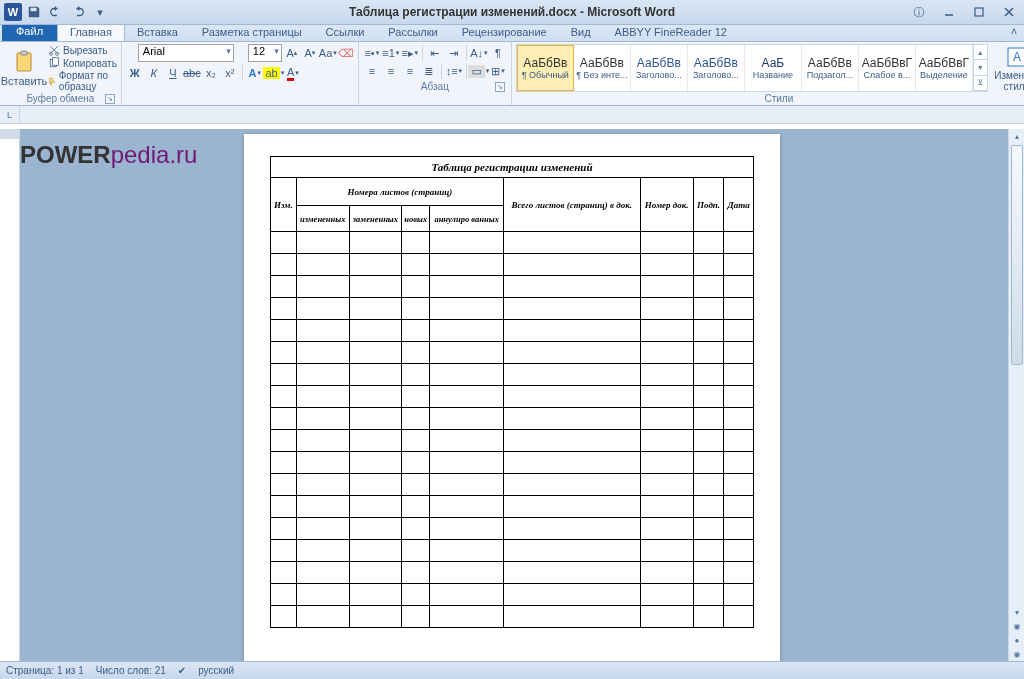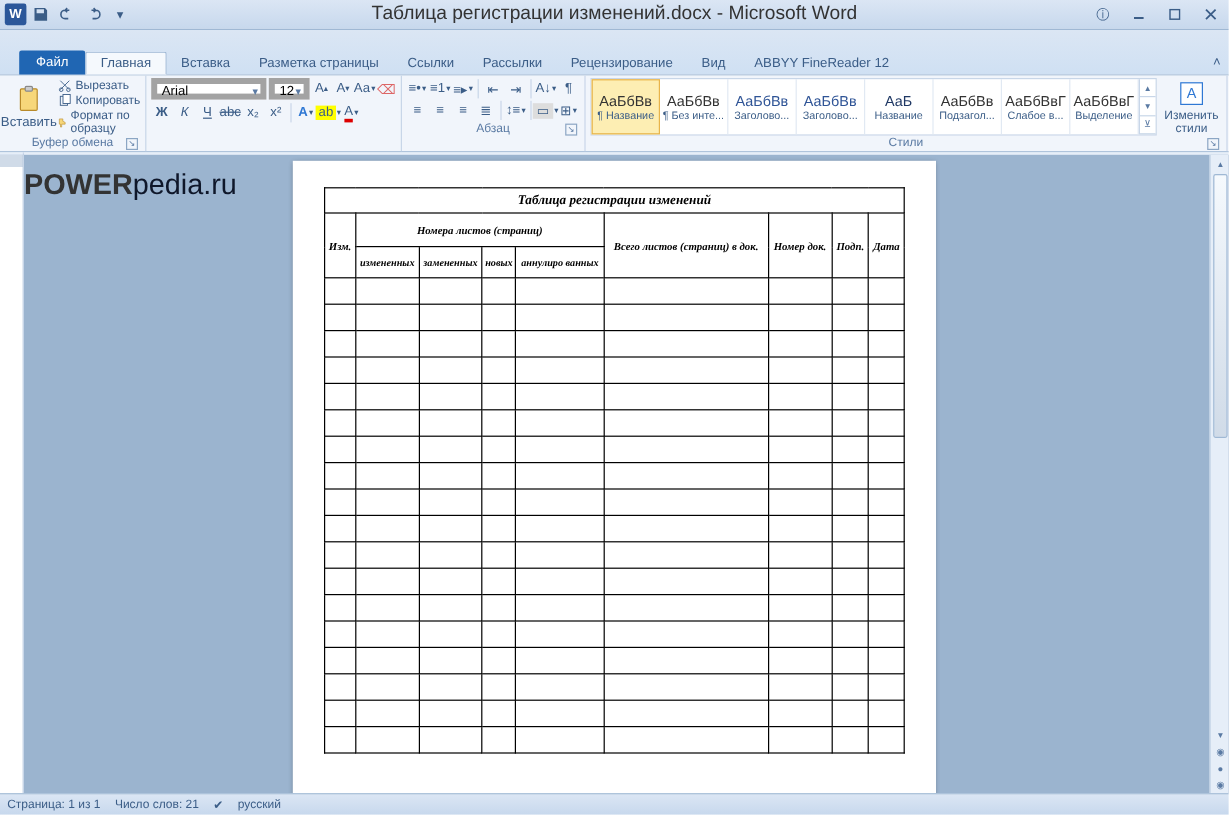--- a/index.html
+++ b/index.html
@@ -4,48 +4,48 @@
 <style>
 * { margin: 0; padding: 0; box-sizing: border-box; }
 body { font-family: "Segoe UI", Tahoma, sans-serif; font-size: 11px; background: #fff; overflow: hidden; width: 1024px; height: 679px; position: relative; }
 
 
 .titlebar { height: 25px; background: linear-gradient(#dbe6f4,#c7d8ed); display: flex; align-items: center; border-bottom: 1px solid #9fb8d4; position: relative; }
 .qat { display: flex; align-items: center; gap: 2px; padding-left: 4px; }
 .qat .word-icon { width: 18px; height: 18px; background: #2b579a; color: #fff; display: flex; align-items: center; justify-content: center; font-weight: bold; font-size: 11px; border-radius: 2px; }
 .qat-btn { width: 20px; height: 20px; display: flex; align-items: center; justify-content: center; color: #3b5d87; cursor: pointer; }
 .qat-btn svg { width: 14px; height: 14px; }
-.title-text { position: absolute; left: 50%; transform: translateX(-50%); color: #333; font-size: 16px; }
+.title-text { position: absolute; left: 50%; transform: translateX(-50%); color: #333; font-size: 12px; font-weight: bold; }
 .winbtns { position: absolute; right: 0; display: flex; }
 .winbtn { width: 30px; height: 20px; display: flex; align-items: center; justify-content: center; color: #3b5d87; cursor: pointer; }
 .winbtn svg { width: 10px; height: 10px; }
 
 
-.ribbon-tabs { height: 38px; background: linear-gradient(#dbe6f4,#cfe0f3); display: flex; align-items: flex-end; padding-left: 16px; border-bottom: 1px solid #9fb8d4; }
+.ribbon-tabs { height: 17px; background: linear-gradient(#dbe6f4,#cfe0f3); display: flex; align-items: flex-end; padding-left: 2px; border-bottom: 1px solid #9fb8d4; }
 .tab { padding: 3px 12px; font-size: 11px; color: #3b5d87; cursor: pointer; }
 .tab.file { background: #2066b3; color: #fff; border-radius: 2px 2px 0 0; padding: 4px 14px; }
 .tab.active { background: #f5f9fd; border: 1px solid #9fb8d4; border-bottom: none; border-radius: 2px 2px 0 0; color: #3b5d87; }
 
 
 .ribbon { height: 64px; background: #f1f5fb; border-bottom: 1px solid #9fb8d4; display: flex; }
 .group { border-right: 1px solid #c8d6e8; display: flex; flex-direction: column; padding: 2px 4px 0 4px; }
 .group-row { display: flex; align-items: center; flex: 1; }
 .group-label { text-align: center; font-size: 10px; color: #5a7aa3; padding: 1px 0 2px 0; position: relative; }
 .group-label .launcher { position: absolute; right: 2px; bottom: 2px; width: 10px; height: 10px; border: 1px solid #8ca6c4; font-size: 7px; color: #5a7aa3; display: flex; align-items: center; justify-content: center; }
 
 
 .paste-big { width: 40px; display: flex; flex-direction: column; align-items: center; justify-content: center; gap: 1px; color: #3b5d87; }
 .paste-big svg { width: 24px; height: 24px; }
 .clip-small { display: flex; flex-direction: column; gap: 1px; margin-left: 4px; }
 .clip-row { display: flex; align-items: center; gap: 3px; font-size: 10px; color: #3b5d87; cursor: pointer; }
 .clip-row svg { width: 12px; height: 12px; }
 
 
 .font-top { display: flex; align-items: center; gap: 2px; }
-.font-sel { height: 18px; border: 5px solid #a3a3a3; background: #fff; font-size: 11px; padding: 0 14px 0 4px; position: relative; }
+.font-sel { height: 18px; border: 1px solid #a3a3a3; background: #fff; font-size: 11px; padding: 0 14px 0 4px; position: relative; margin-left: 12px; }
 .font-sel.name { width: 96px; }
 .font-sel.size { width: 34px; }
 .font-sel::after { content: "▾"; position: absolute; right: 2px; top: 1px; font-size: 9px; color: #5a7aa3; }
 .icon-btn { width: 18px; height: 18px; display: flex; align-items: center; justify-content: center; cursor: pointer; color: #3b5d87; }
 .icon-btn.small { width: 16px; height: 16px; }
 .icon-btn.dd::after { content: "▾"; font-size: 7px; margin-left: 1px; }
 .font-bot { display: flex; align-items: center; gap: 1px; margin-top: 2px; }
 .sep { width: 1px; height: 16px; background: #c8d6e8; margin: 0 2px; }
 
 
@@ -78,21 +78,21 @@
 
 .doc-area { position: absolute; top: 129px; bottom: 18px; left: 0; right: 0; background: #9bb4cf; overflow: hidden; }
 .vruler { position: absolute; left: 0; top: 0; bottom: 0; width: 20px; background: linear-gradient(#d0dbe8 0,#d0dbe8 10px,#fff 10px); border-right: 1px solid #c8d6e8; }
 .scroll-v { position: absolute; right: 0; top: 0; bottom: 0; width: 16px; background: #e6eef8; border-left: 1px solid #c8d6e8; }
 .scroll-v .thumb { position: absolute; left: 2px; top: 16px; width: 12px; height: 220px; background: linear-gradient(#f5f9fd,#d0dbe8); border: 1px solid #9fb8d4; border-radius: 2px; }
 .scroll-v .arr { position: absolute; left: 0; width: 16px; height: 14px; display: flex; align-items: center; justify-content: center; font-size: 8px; color: #5a7aa3; }
 .page { position: absolute; left: 244px; top: 5px; width: 536px; background: #fff; box-shadow: 0 1px 4px rgba(0,0,0,0.3); padding: 22px 26px; min-height: 700px; }
 
 
 .watermark { position: absolute; left: 20px; top: 12px; font-size: 24px; font-weight: bold; color: #333; z-index: 5; }
-.watermark .grey { color: #0f172a; font-weight: normal; }
+.watermark .grey { color: #701a75; font-weight: normal; }
 
 
 .doc-table { width: 100%; border-collapse: collapse; }
 .doc-table th, .doc-table td { border: 1px solid #000; text-align: center; font-family: "Times New Roman", serif; font-style: italic; font-size: 10px; font-weight: bold; vertical-align: middle; }
 .doc-table .title-row th { padding: 4px; font-size: 11px; }
 .doc-table .h2 th { padding: 2px 2px; font-size: 9px; height: 28px; }
 .doc-table .h3 th { padding: 2px 1px; font-size: 8.5px; height: 26px; }
 .doc-table td { height: 22px; font-weight: normal; }
 
 
@@ -267,21 +267,21 @@
       </div>
     </div>
     <div class="group-label">Абзац<span class="launcher">↘</span></div>
   </div>
 
   <div class="group" style="flex:1">
     <div class="group-row">
       <div class="styles-gallery" id="styles-gallery">
           <div class="style-item active">
             <div class="style-preview">АаБбВв</div>
-            <div class="style-name">¶ Название</div>
+            <div class="style-name">¶ Обычный</div>
           </div>
           <div class="style-item">
             <div class="style-preview">АаБбВв</div>
             <div class="style-name">¶ Без инте...</div>
           </div>
           <div class="style-item">
             <div class="style-preview blue">АаБбВв</div>
             <div class="style-name">Заголово...</div>
           </div>
           <div class="style-item">

